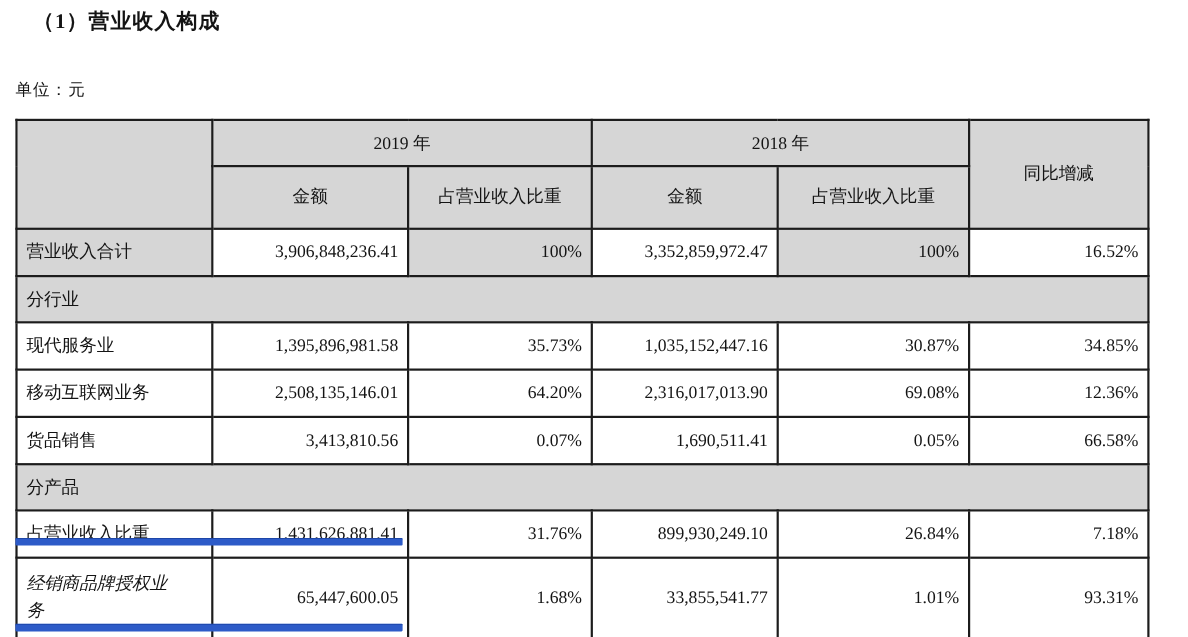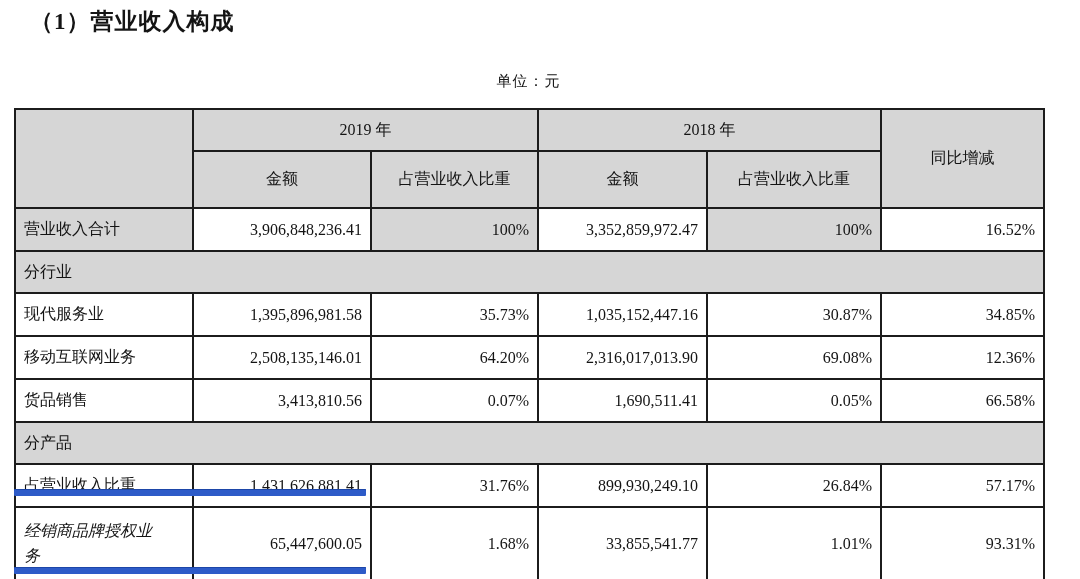--- a/index.html
+++ b/index.html
@@ -15,30 +15,30 @@
   .page {
     position: relative;
     width: 1080px;
     height: 579px;
     background: #ffffff;
   }
   .title {
     position: absolute;
     left: 30px;
     top: 6px;
-    font-size: 23px;
+    font-size: 19px;
     font-weight: bold;
     letter-spacing: 1px;
   }
   .unit {
     position: absolute;
     left: 14px;
     top: 72px;
     width: 1029px;
-    text-align: center;
+    text-align: left;
     font-size: 15px;
     letter-spacing: 1px;
   }
   table.rev {
     position: absolute;
     left: 14px;
     top: 108px;
     width: 1029px;
     border-collapse: collapse;
     table-layout: fixed;
@@ -146,21 +146,21 @@
     <tr style="height:42px">
       <td class="lbl shade" colspan="6">分产品</td>
     </tr>
 
     <tr style="height:43px">
       <td class="lbl">占营业收入比重</td>
       <td class="num">1,431,626,881.41</td>
       <td class="num">31.76%</td>
       <td class="num">899,930,249.10</td>
       <td class="num">26.84%</td>
-      <td class="num">57.17%</td>
+      <td class="num">7.18%</td>
     </tr>
 
     <tr style="height:74px">
       <td class="lbl"><span class="wrap">经销商品牌授权业务</span></td>
       <td class="num">65,447,600.05</td>
       <td class="num">1.68%</td>
       <td class="num">33,855,541.77</td>
       <td class="num">1.01%</td>
       <td class="num">93.31%</td>
     </tr>

